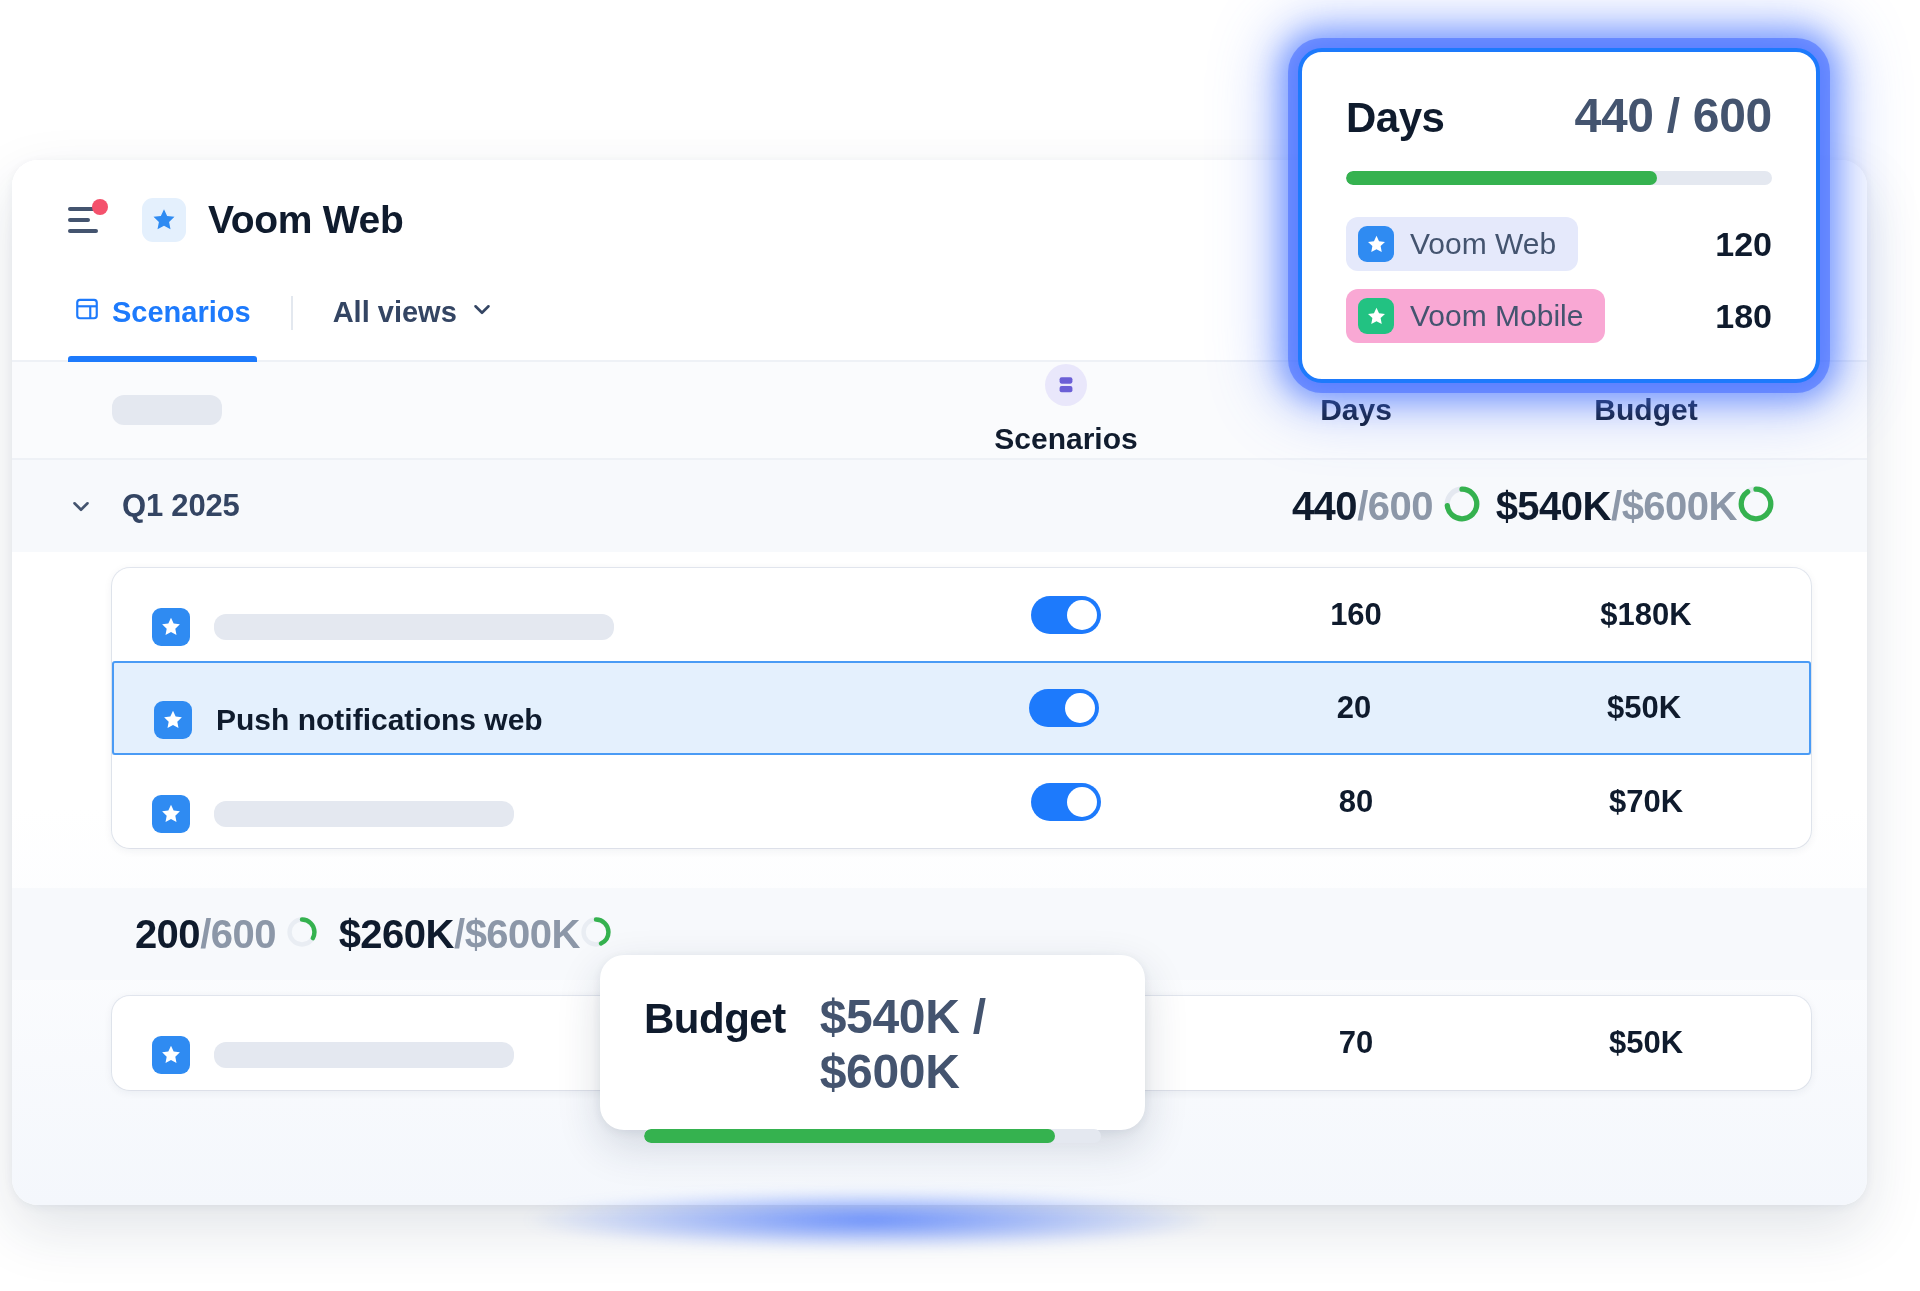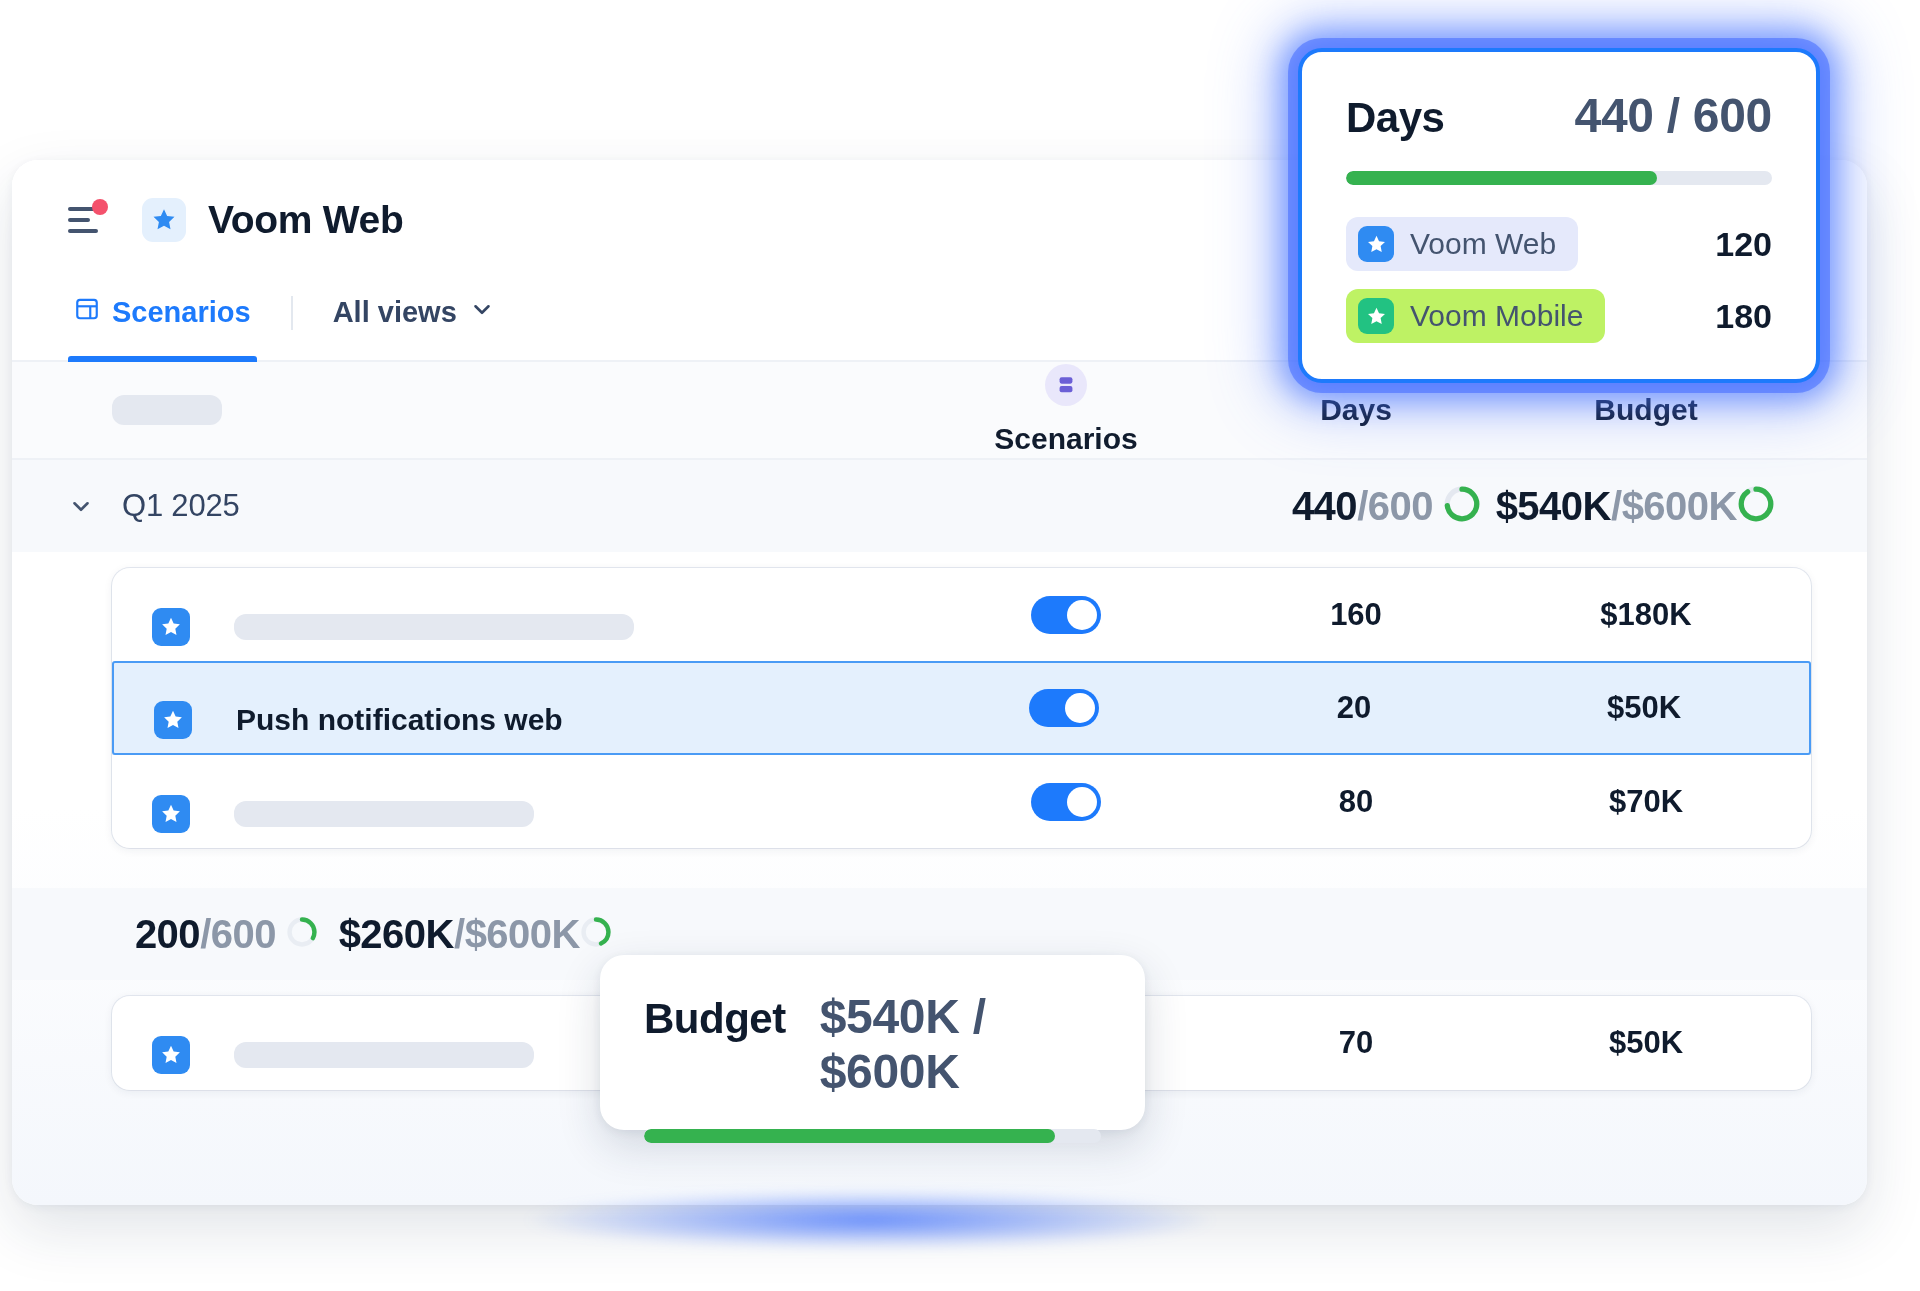--- a/index.html
+++ b/index.html
@@ -112,21 +112,21 @@
 
   
   .group-row {
     display:flex; align-items:center;
     height: 92px;
     padding: 0 56px 0 56px;
     background:#f7f9fc;
   }
   .group-left { flex: 1 1 auto; display:flex; align-items:center; gap: 28px; }
   .caret { width: 26px; height: 26px; color:#44546f; cursor:pointer; }
-  .group-name { font-size: 31px; font-weight: 400; color:#344563; letter-spacing:-0.2px; }
+  .group-name { font-size: 31px; font-weight: 700; color:#344563; letter-spacing:-0.2px; }
   .group-days { width: 250px; display:flex; align-items:center; justify-content:flex-end; gap:10px; }
   .group-budget { width: 330px; display:flex; align-items:center; justify-content:flex-end; padding-right: 36px;}
   .frac { font-size: 40px; font-weight: 700; color:#0f1b2d; letter-spacing:-0.5px;}
   .frac .den { color:#8c97a8; font-weight: 700; }
   .ring { flex: none; }
 
   
   .rows-card {
     margin: 16px 56px 16px 100px;
     background:#fff;
@@ -141,21 +141,21 @@
     position: relative;
   }
   .task-row + .task-row { border-top: 1px solid #eef1f6; }
   .task-row.selected {
     background: #e4f0fd;
     border: 2px solid #4a9bf5;
     border-radius: 3px;
     margin: -1px 0;
     z-index: 2;
   }
-  .row-left { flex: 1 1 auto; display:flex; align-items:center; gap: 44px; margin-top: 24px; }
+  .row-left { flex: 1 1 auto; display:flex; align-items:center; gap: 24px; margin-top: 24px; }
   .row-star {
     width: 38px; height: 38px; border-radius: 9px;
     background:#2f8bf2;
     display:flex; align-items:center; justify-content:center;
     flex: none;
   }
   .row-star svg { width: 22px; height: 22px; }
   .row-label { font-size: 30px; font-weight: 700; color:#0f1b2d; }
   .skel.row-a { width: 400px; }
   .skel.row-b { width: 300px; }
@@ -201,21 +201,21 @@
   .fc-bar > i { display:block; height:100%; border-radius:7px; background:#35b24f; }
   .fc-legend { margin-top: 32px; display:flex; flex-direction: column; gap: 18px; }
   .leg-row { display:flex; align-items:center; justify-content:space-between; }
   .leg-pill {
     display:flex; align-items:center; gap: 16px;
     padding: 9px 22px 9px 12px;
     border-radius: 12px;
     font-size: 30px; font-weight: 500; color:#44546f;
   }
   .leg-pill.blue { background:#e5e9fb; }
-  .leg-pill.green { background:#bef264; }
+  .leg-pill.green { background:#f9a8d4; }
   .leg-ico { width: 36px; height: 36px; border-radius: 9px; display:flex; align-items:center; justify-content:center; flex:none;}
   .leg-ico.blue { background:#2f8bf2; }
   .leg-ico.green { background:#22c282; }
   .leg-ico svg { width: 21px; height: 21px; }
   .leg-val { font-size: 34px; font-weight: 700; color:#0f1b2d; }
 
   
   #budget-card {
     left: 600px; top: 955px;
     width: 545px; height: 175px;

